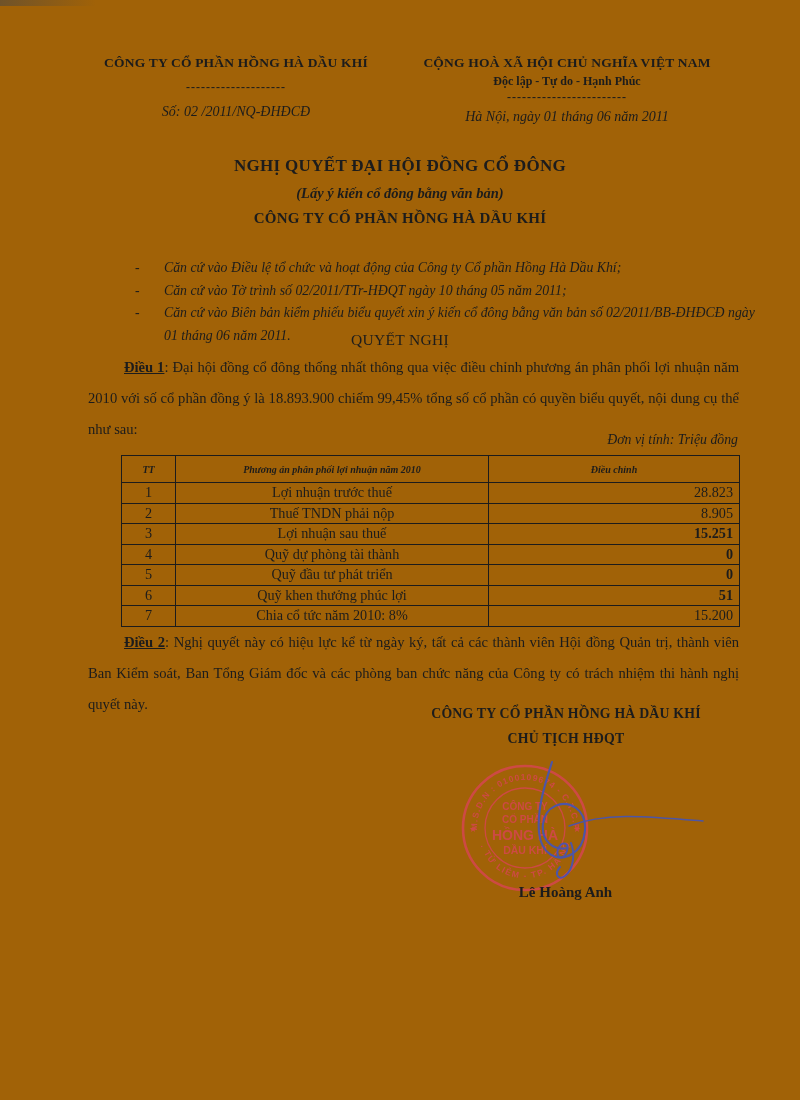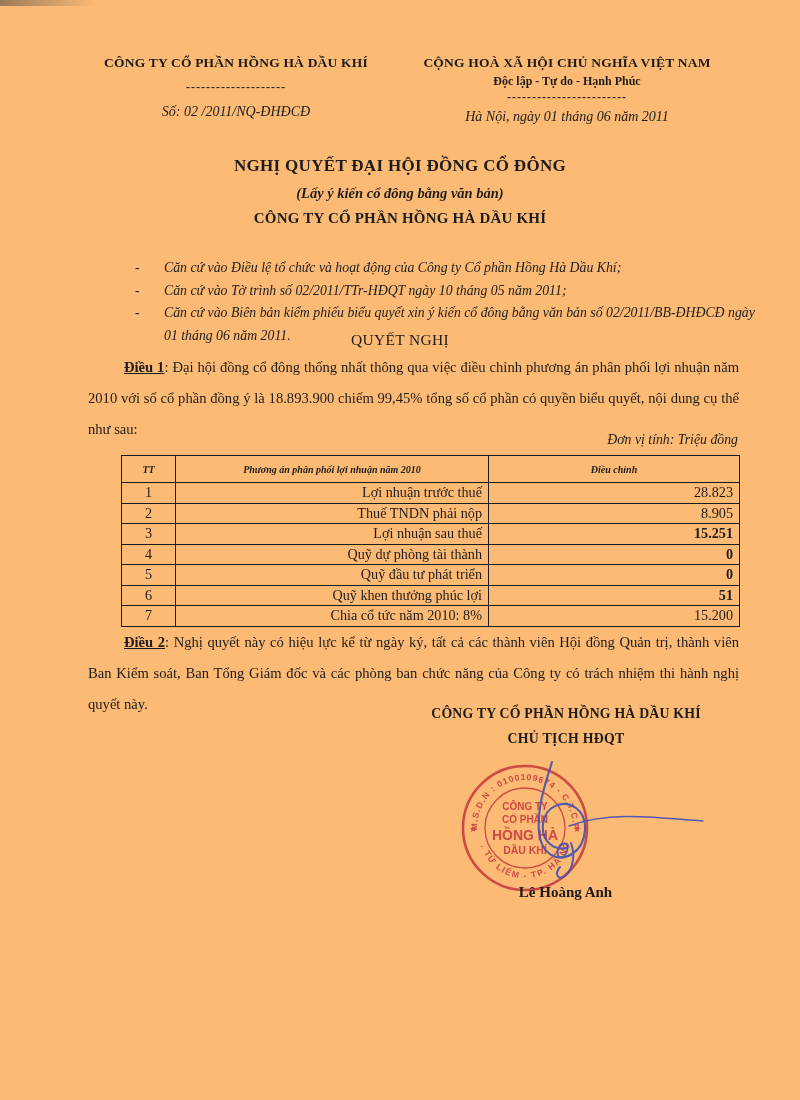--- a/index.html
+++ b/index.html
@@ -1,20 +1,20 @@
 <!DOCTYPE html>
 <html><head>
 <meta charset="utf-8">
 <style>
   html,body{margin:0;padding:0;background:#e8e8e8;}
   #page{
     position:relative;
     width:800px;height:1100px;
     margin:0 auto;
-    background:#fdba74;
+    background:#a16207;
     color:#1c1c1c;
     font-family:"Liberation Serif","DejaVu Serif",serif;
     overflow:hidden;
   }
   .smudge-top{
     position:absolute;left:0;top:0;width:96px;height:6px;
     background:linear-gradient(to right, rgba(70,70,70,.55), rgba(255,255,255,0));
   }
   
   .hdr-left{position:absolute;left:92px;top:55px;width:288px;text-align:center;}
@@ -50,21 +50,21 @@
   
   .unit-note{position:absolute;right:62px;top:432px;font-style:italic;font-size:13.8px;}
   
   .tbl-wrap{position:absolute;left:121px;top:455px;}
   table.main{border-collapse:collapse;width:618px;table-layout:fixed;}
   table.main th,table.main td{border:1.6px solid #1c1c1c;}
   table.main th{font-size:10px;font-weight:bold;padding:3px 2px;height:20px;font-style:italic;}
   table.main td{font-size:14.2px;padding:0 6px;height:19.5px;}
   col.c-tt{width:54px;} col.c-name{width:313px;} col.c-val{width:251px;}
   td.tt{text-align:center;}
-  td.name{text-align:right;padding-left:8px;}
+  td.name{text-align:center;padding-left:8px;}
   td.val{text-align:right;padding-right:9px;}
   td.val.em{font-weight:bold;}
   
   .sig-block{position:absolute;left:400px;top:706px;width:332px;text-align:center;}
   .sig-company{font-weight:bold;font-size:13.8px;letter-spacing:.2px;}
   .sig-title{font-weight:bold;font-size:13.8px;margin-top:9px;letter-spacing:.3px;}
   .stamp-sig{position:absolute;left:440px;top:750px;width:280px;height:165px;}
   .signer-name{position:absolute;left:463px;top:884px;width:205px;text-align:center;
     font-weight:bold;font-size:15px;}
 </style>

